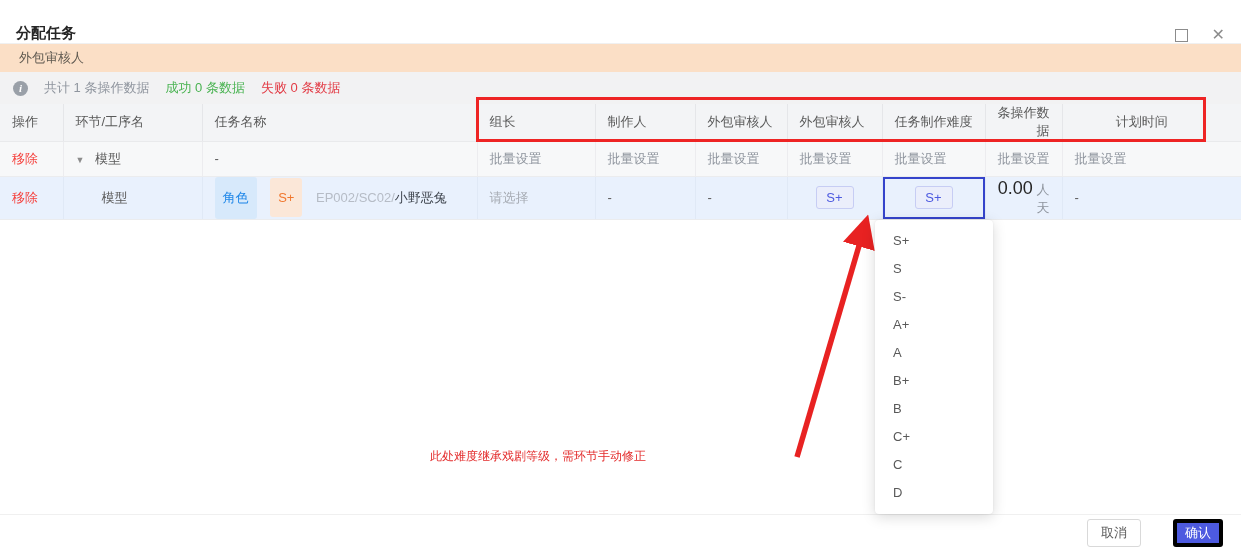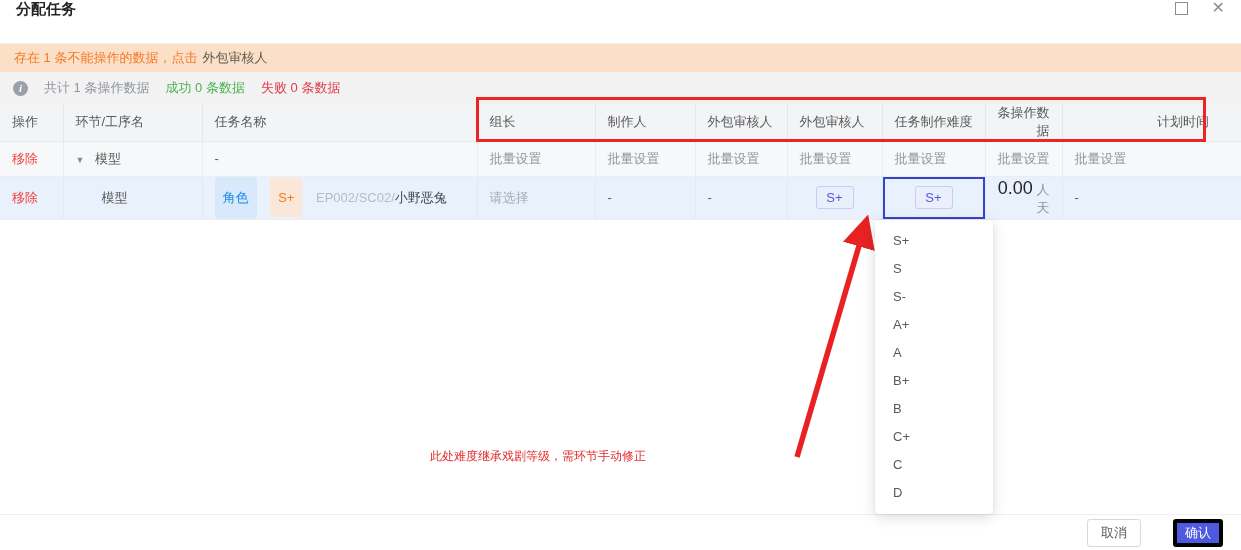--- a/index.html
+++ b/index.html
@@ -1,21 +1,21 @@
 <!DOCTYPE html>
 <html><head>
 <meta charset="utf-8">
 <style>
   * { margin:0; padding:0; box-sizing:border-box; }
   html,body { background:#fff; }
   body { font-family:"Liberation Sans","DejaVu Sans",sans-serif; font-size:13px; color:#595959; }
   .dialog { position:relative; width:1241px; height:550px; background:#fff; overflow:hidden; }
 
   
-  .titlebar { height:44px; display:flex; align-items:flex-start; padding:0 16px; border-bottom:1px solid #f0f0f0; }
+  .titlebar { height:44px; display:flex; align-items:flex-end; padding:0 16px; border-bottom:1px solid #f0f0f0; }
   .title { font-size:15px; font-weight:700; color:#262626; }
   .win-controls { margin-left:auto; display:flex; align-items:center; gap:24px; }
   .max-btn { width:13px; height:13px; border:1.5px solid #8c8c8c; display:inline-block; cursor:pointer; }
   .close-btn { font-size:16px; color:#8c8c8c; cursor:pointer; line-height:1; }
 
   
   .alert-bar { height:28px; background:#fbdfc6; color:#f57b29; display:flex; align-items:center; padding:0 14px; }
   .alert-link { color:#5f5950; margin-left:5px; cursor:pointer; }
 
   
@@ -24,21 +24,21 @@
                font-family:"Liberation Serif",serif; font-weight:700; font-size:11px; display:flex;
                align-items:center; justify-content:center; }
   .sum-total { color:#8f959e; }
   .sum-success { color:#49b351; }
   .sum-fail { color:#e23b45; }
 
   
   table { width:1241px; table-layout:fixed; border-collapse:collapse; }
   th { height:37px; background:#f3f4f6; font-weight:400; color:#595959; text-align:left; padding:0 12px;
        border-right:1px solid #e5e6e9; border-bottom:1px solid #e9eaec; }
-  th:last-child { border-right:none; }
+  th:last-child { border-right:none;text-align:center; }
   td { height:35px; padding:0 12px; border-right:1px solid #ececef; border-bottom:1px solid #ebecee; }
   td:last-child { border-right:none; }
   tr.group-row td { background:#f7f8f9; }
   tr.task-row td { background:#e9f1fd; border-right-color:#e0e9f6; }
   .txt-right { text-align:right; }
   .txt-center { text-align:center; }
   .plan-head { text-align:right; padding-right:32px; }
 
   .remove-link { color:#f5413d; cursor:pointer; }
   .caret { font-size:9px; color:#8c8c8c; margin-right:7px; cursor:pointer; }
@@ -85,21 +85,20 @@
 
   <div class="titlebar">
     <span class="title">分配任务</span>
     <span class="win-controls">
       <span class="max-btn"></span>
       <span class="close-btn">✕</span>
     </span>
   </div>
 
   <div class="alert-bar">
-    <span>存在 1 条不能操作的数据，点击</span>
     <span class="alert-link">外包审核人</span>
   </div>
 
   <div class="summary-bar">
     <span class="info-icon">i</span>
     <span class="sum-total">共计 1 条操作数据</span>
     <span class="sum-success">成功 0 条数据</span>
     <span class="sum-fail">失败 0 条数据</span>
   </div>
 

